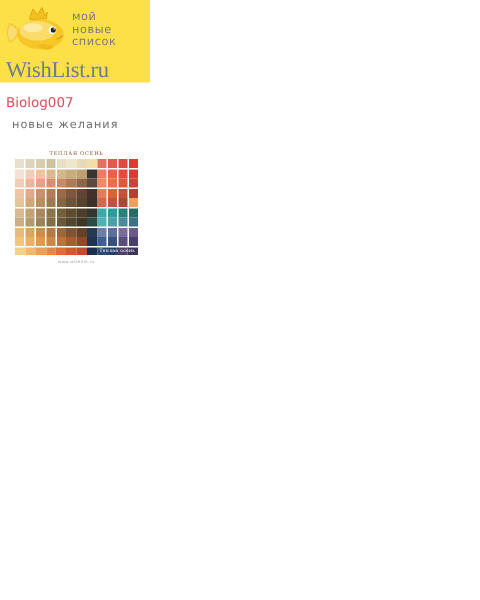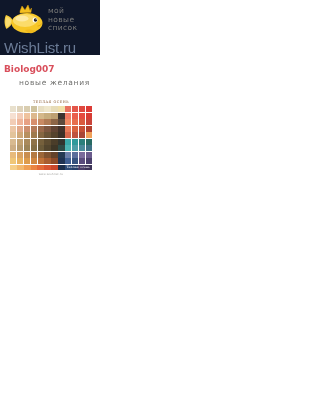--- a/index.html
+++ b/index.html
@@ -20,21 +20,21 @@
     width: 100px;
     height: 400px;
     background: #ffffff;
     position: relative;
   }
 
   .logo-block {
     position: relative;
     width: 100px;
     height: 55px;
-    background: #0f172a;
+    background: #fde047;
   }
 
   .logo-mark {
     position: absolute;
     left: 3px;
     top: 4px;
     width: 42px;
     height: 34px;
   }
 
@@ -51,42 +51,41 @@
     font-size: 7.5px;
     letter-spacing: 0.4px;
     color: #7a7a78;
     white-space: nowrap;
   }
 
   .brand {
     position: absolute;
     left: 4px;
     top: 39px;
-    font-family: Liberation Sans, sans-serif;
+    font-family: Liberation Serif, serif;
     font-size: 15px;
     letter-spacing: -0.2px;
     color: #6b7b96;
     white-space: nowrap;
   }
 
   
   .user-line {
     position: absolute;
     left: 4px;
     top: 64px;
     font-family: "DejaVu Sans", sans-serif;
     font-size: 9px;
     color: #d94f5c;
     white-space: nowrap;
-    font-weight: bold;
   }
 
   .subtitle {
     position: absolute;
-    left: 19px;
+    left: 8px;
     top: 78px;
     font-family: "DejaVu Sans", sans-serif;
     font-size: 7.5px;
     letter-spacing: 0.7px;
     color: #6e6e6c;
     white-space: nowrap;
   }
 
   
   .palette-card {

